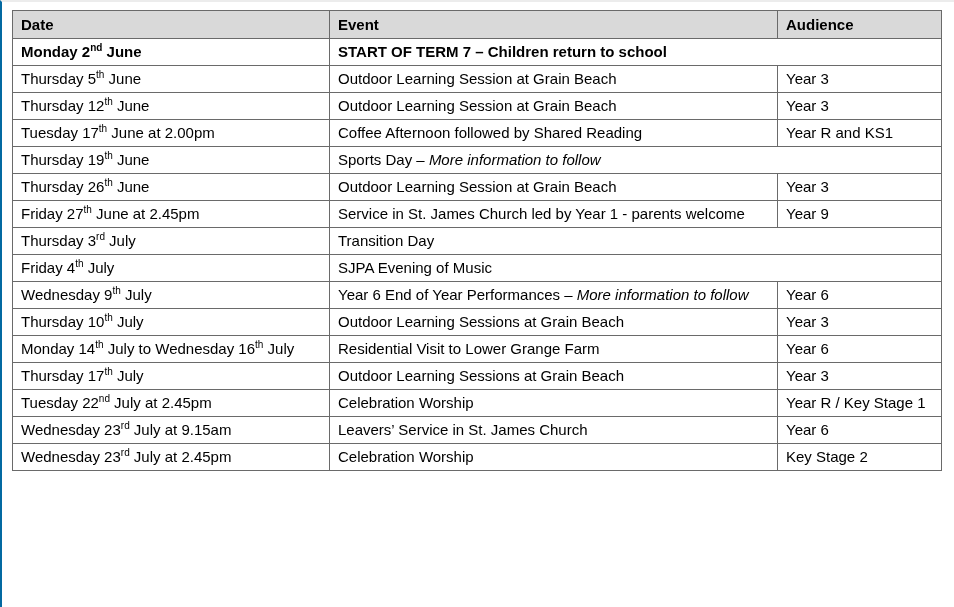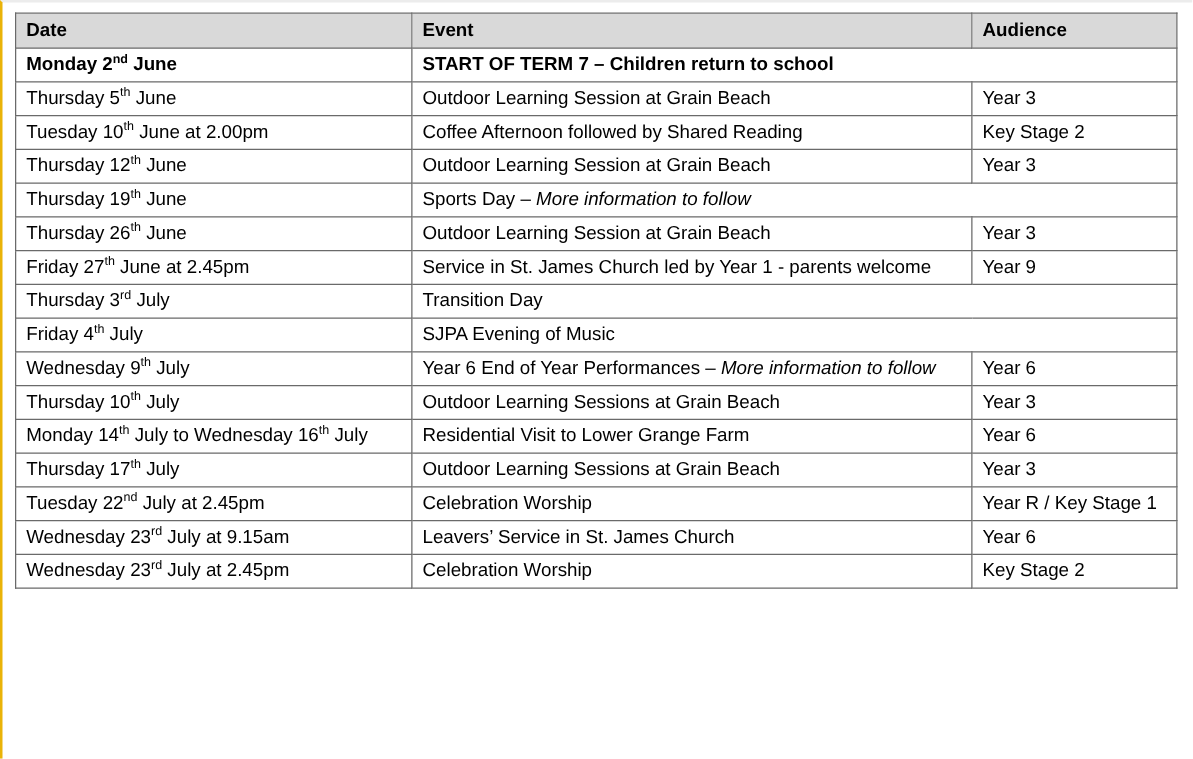--- a/index.html
+++ b/index.html
@@ -7,21 +7,21 @@
     width: 954px; height: 607px;
     background: #ffffff;
     font-family: "Liberation Sans", sans-serif;
     overflow: hidden;
   }
   .page {
     position: relative;
     width: 954px; height: 607px;
     background: #ffffff;
     border-top: 2px solid #ececec;
-    border-left: 2px solid #eab308;
+    border-left: 2px solid #0369a1;
   }
   table.schedule {
     position: absolute;
     left: 10px; top: 8px;
     width: 929px;
     border-collapse: collapse;
     table-layout: fixed;
   }
   col.c-date { width: 317px; }
   col.c-event { width: 448px; }
@@ -71,28 +71,28 @@
         <tr class="bold-row">
           <td>Monday 2<sup>nd</sup> June</td>
           <td colspan="2">START OF TERM 7 – Children return to school</td>
         </tr>
         <tr>
           <td>Thursday 5<sup>th</sup> June</td>
           <td>Outdoor Learning Session at Grain Beach</td>
           <td>Year 3</td>
         </tr>
         <tr>
-          <td>Tuesday 10<sup>th</sup> June at 2.00pm</td>
-          <td>Coffee Afternoon followed by Shared Reading</td>
-          <td>Key Stage 2</td>
-        </tr>
-        <tr>
           <td>Thursday 12<sup>th</sup> June</td>
           <td>Outdoor Learning Session at Grain Beach</td>
           <td>Year 3</td>
+        </tr>
+        <tr>
+          <td>Tuesday 17<sup>th</sup> June at 2.00pm</td>
+          <td>Coffee Afternoon followed by Shared Reading</td>
+          <td>Year R and KS1</td>
         </tr>
         <tr>
           <td>Thursday 19<sup>th</sup> June</td>
           <td colspan="2">Sports Day – <em>More information to follow</em></td>
         </tr>
         <tr>
           <td>Thursday 26<sup>th</sup> June</td>
           <td>Outdoor Learning Session at Grain Beach</td>
           <td>Year 3</td>
         </tr>

